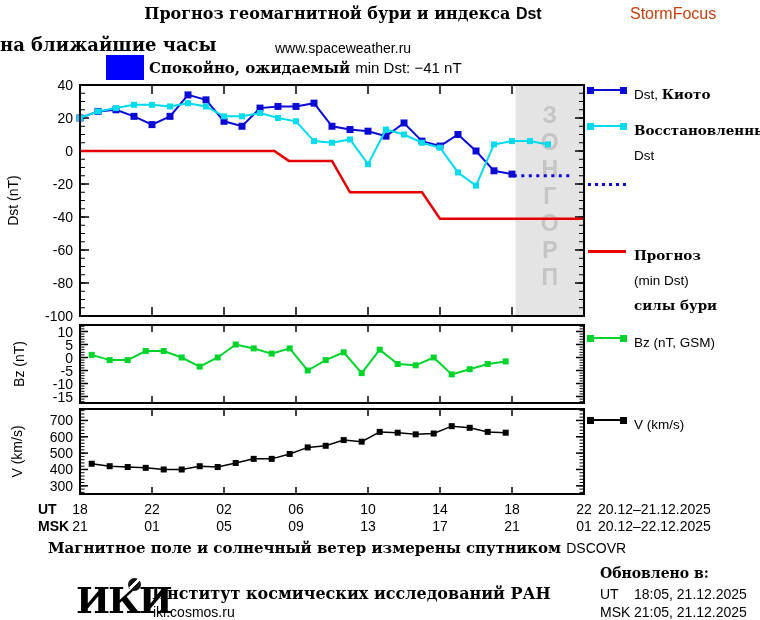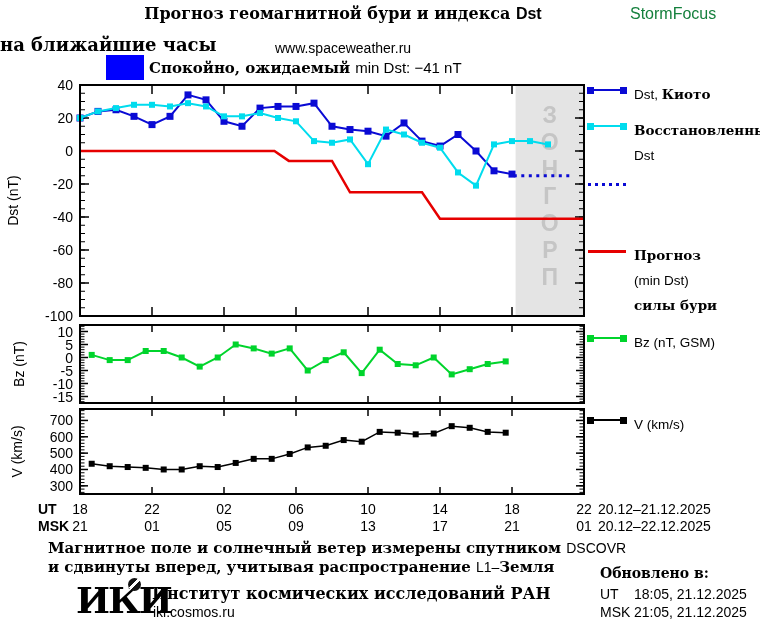--- a/index.html
+++ b/index.html
@@ -5,21 +5,21 @@
   html,body{margin:0;padding:0;background:#fff;}
   #page{position:relative;width:760px;height:620px;background:#ffffff;overflow:hidden;
         font-family:"Liberation Sans",sans-serif;color:#000;}
   #charts{position:absolute;left:0;top:0;pointer-events:none;}
   .t-cyr{font-family:"DejaVu Serif",serif;font-weight:700;}
   .t-lat{font-family:"Liberation Sans",sans-serif;font-weight:400;}
   .t-latb{font-family:"Liberation Sans",sans-serif;font-weight:700;}
   .title1{position:absolute;left:0;top:4px;width:686px;text-align:center;font-size:16px;}
   .title2{position:absolute;left:0;top:22px;width:686px;text-align:left;font-size:18px;margin-top:12px;}
   .site{position:absolute;left:0;top:40px;width:686px;text-align:center;font-size:14px;}
-  .brand{position:absolute;left:630px;top:5px;font-size:16px;color:#15803d;}
+  .brand{position:absolute;left:630px;top:5px;font-size:16px;color:#c2410c;}
   .status{position:absolute;left:80px;top:55px;display:flex;align-items:center;height:25px;padding-left:26px;}
   .swatch{width:38px;height:25px;background:#0000ff;}
   .slabel{margin-left:5px;font-size:15px;white-space:nowrap;}
   .slabel .t-lat{font-size:15px;}
   #legend .legend-item{position:absolute;left:588px;width:172px;}
   #legend .lsample{position:absolute;left:0;top:7px;width:38px;}
   #legend .lmark{position:absolute;width:7px;height:7px;top:-2.5px;}
   #legend .ltext{margin-left:46px;}
   #legend .lline{font-size:13.5px;line-height:25px;white-space:nowrap;}
   .note{position:absolute;left:48px;font-size:15px;white-space:nowrap;}
@@ -522,21 +522,20 @@
           <div class="lmark" style="background: rgb(0, 0, 0); left: -1px;"></div>
           <div class="lmark" style="background: rgb(0, 0, 0); left: 32px;"></div>
         </div>
         <div class="ltext">
           <div class="lline"><span class="t-lat">V (km/s)</span></div>
         </div>
       </div>
     </div>
 
   <div class="note n1"><span class="t-cyr">Магнитное поле и солнечный ветер измерены спутником </span><span class="t-lat">DSCOVR</span></div>
-  <div class="note n2"><span class="t-cyr">и сдвинуты вперед, учитывая распространение </span><span class="t-lat">L1–</span><span class="t-cyr">Земля</span></div>
 
   <div id="logo"><span>И</span><span class="lk"><span>К</span><span class="ldot"></span></span><span>И</span></div>
   <div class="inst"><span class="t-cyr">Институт космических исследований РАН</span></div>
   <div class="instsite">iki.cosmos.ru</div>
 
   <div class="updated">
     <div class="uhead"><span class="t-cyr">Обновлено в:</span></div>
     <div class="urow">
       <span class="ulab">UT</span>
       <span>18:05, 21.12.2025</span>

